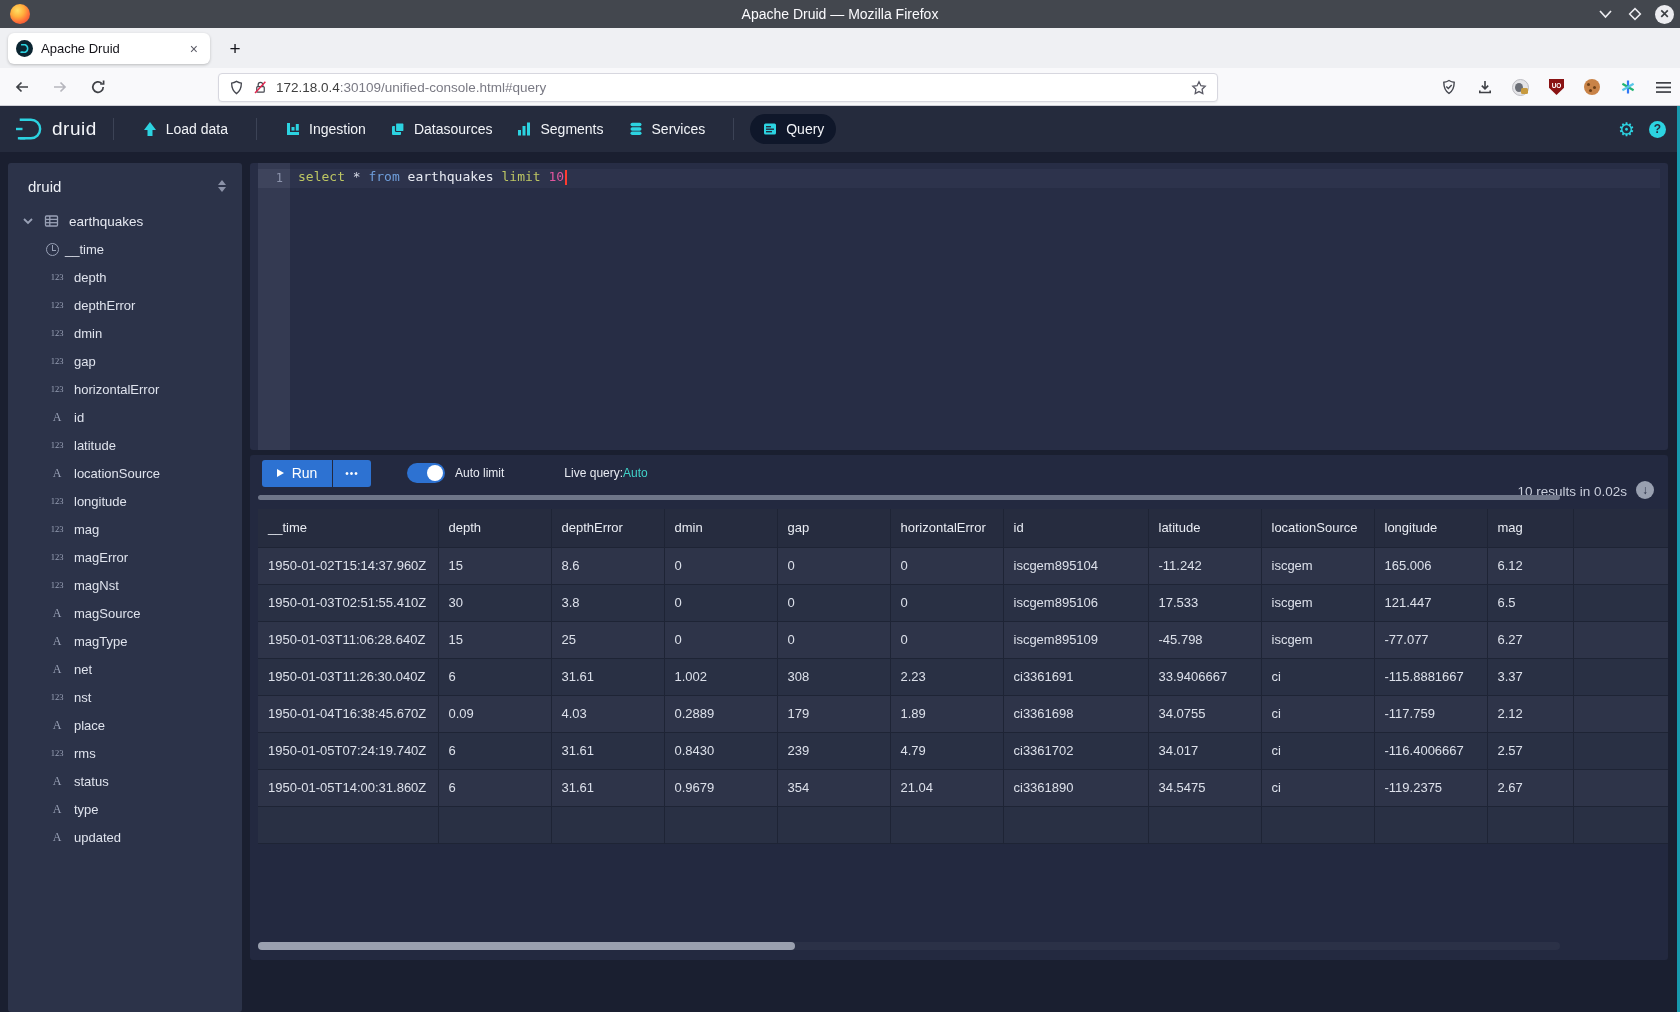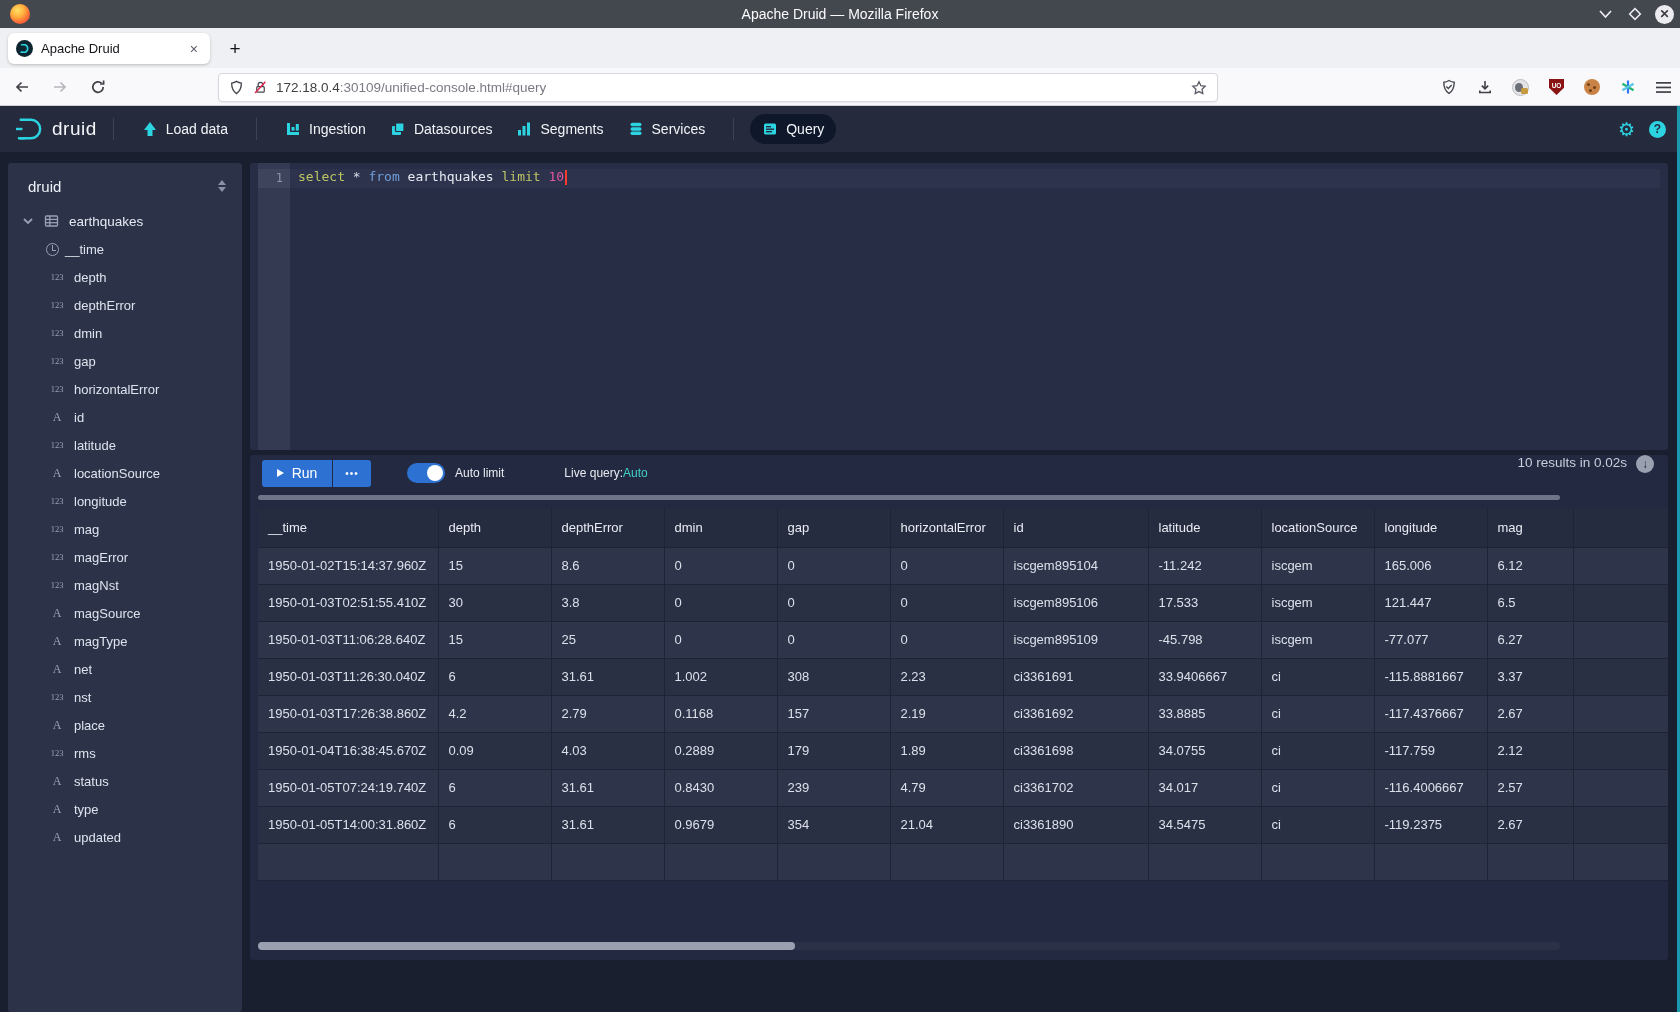--- a/index.html
+++ b/index.html
@@ -91,21 +91,21 @@
   .btn-run { height:27px; width:70px; background:#2d72d2; border:none; border-radius:3px 0 0 3px; color:#fff; font-size:14px;
              display:flex; align-items:center; justify-content:center; gap:8px; font-family:inherit; }
   .play { width:0; height:0; border-left:7px solid #fff; border-top:4.5px solid transparent; border-bottom:4.5px solid transparent; }
   .btn-more { height:27px; width:38px; background:#2d72d2; border:none; border-radius:0 3px 3px 0; margin-left:1px;
               color:#fff; font-size:10px; letter-spacing:1px; }
   .switch { width:38px; height:20px; border-radius:10px; background:#2d72d2; margin-left:36px; position:relative; }
   .knob { position:absolute; right:2px; top:2px; width:16px; height:16px; border-radius:50%; background:#fff; }
   .rb-label { color:#e8ebf2; font-size:12px; margin-left:10px; }
   .live { margin-left:60px; }
   .live-val { color:#40d2c8; margin-left:5px; }
-  .rb-right { position:absolute; right:14px; top:0; height:36px; display:flex; align-items:flex-start; gap:9px; }
+  .rb-right { position:absolute; right:14px; top:8px; height:36px; display:flex; align-items:flex-end; gap:9px; }
   .results-info { color:#c9cedb; font-size:13.5px; }
   .dl-circle { width:18px; height:18px; border-radius:50%; background:#99a0b0; color:#272d45; font-size:12px; font-weight:bold;
                display:flex; align-items:center; justify-content:center; }
   .splitter { position:absolute; left:8px; top:40px; width:1302px; height:5px; background:#6e7588; border-radius:2.5px; }
 
   table.grid { position:absolute; left:8px; top:54px; width:1410px; border-collapse:collapse; table-layout:fixed; }
   .grid th, .grid td { border-right:1px solid #1e2435; border-bottom:1px solid #1e2435; font-weight:normal;
                        text-align:left; padding:0 0 0 10px; font-size:13px; white-space:nowrap; overflow:hidden; }
   .grid th { height:38px; background:#262c3f; color:#e9ecf3; }
   .grid td { height:37px; color:#dce0ea; }
@@ -514,34 +514,20 @@
           <td>308</td>
           <td>2.23</td>
           <td>ci3361691</td>
           <td>33.9406667</td>
           <td>ci</td>
           <td>-115.8881667</td>
           <td>3.37</td>
           <td class="filler"></td>
         </tr>
         <tr>
-          <td>1950-01-03T17:26:38.860Z</td>
-          <td>4.2</td>
-          <td>2.79</td>
-          <td>0.1168</td>
-          <td>157</td>
-          <td>2.19</td>
-          <td>ci3361692</td>
-          <td>33.8885</td>
-          <td>ci</td>
-          <td>-117.4376667</td>
-          <td>2.67</td>
-          <td class="filler"></td>
-        </tr>
-        <tr>
           <td>1950-01-04T16:38:45.670Z</td>
           <td>0.09</td>
           <td>4.03</td>
           <td>0.2889</td>
           <td>179</td>
           <td>1.89</td>
           <td>ci3361698</td>
           <td>34.0755</td>
           <td>ci</td>
           <td>-117.759</td>

